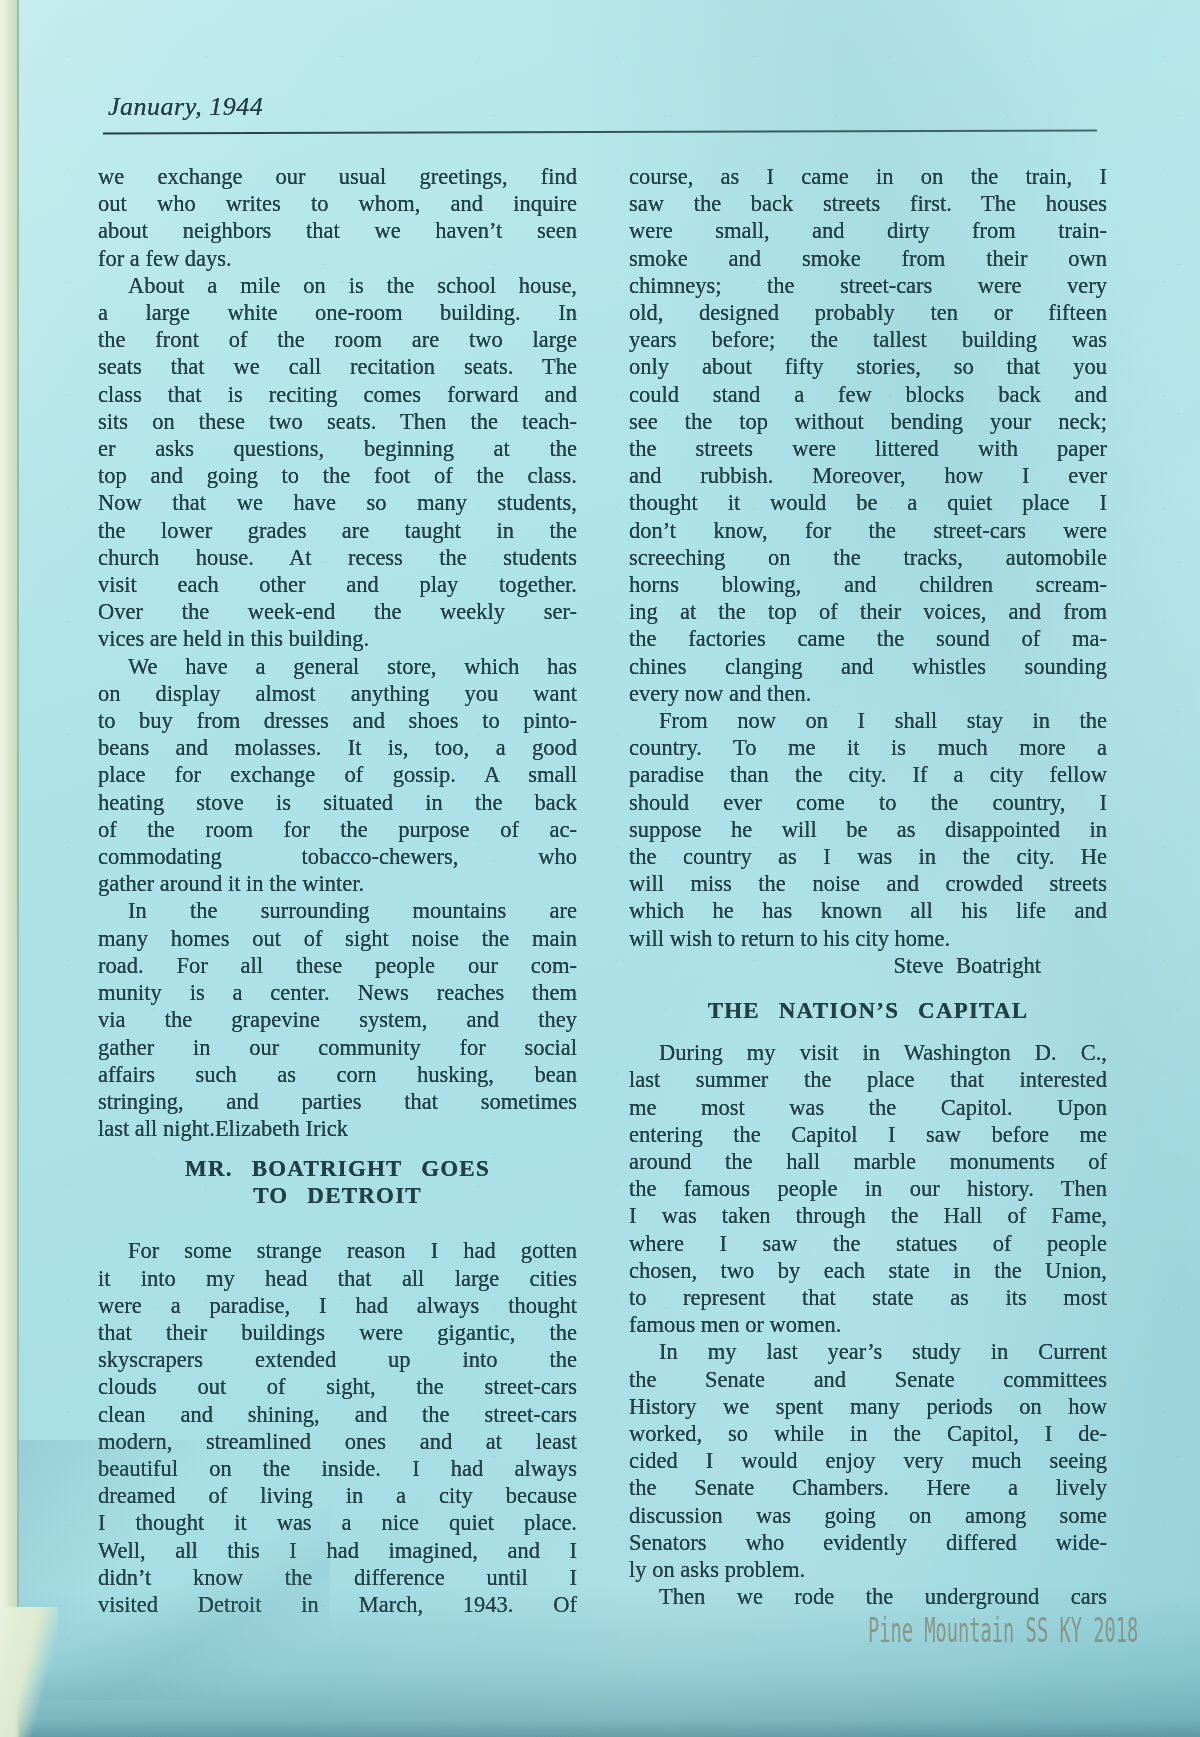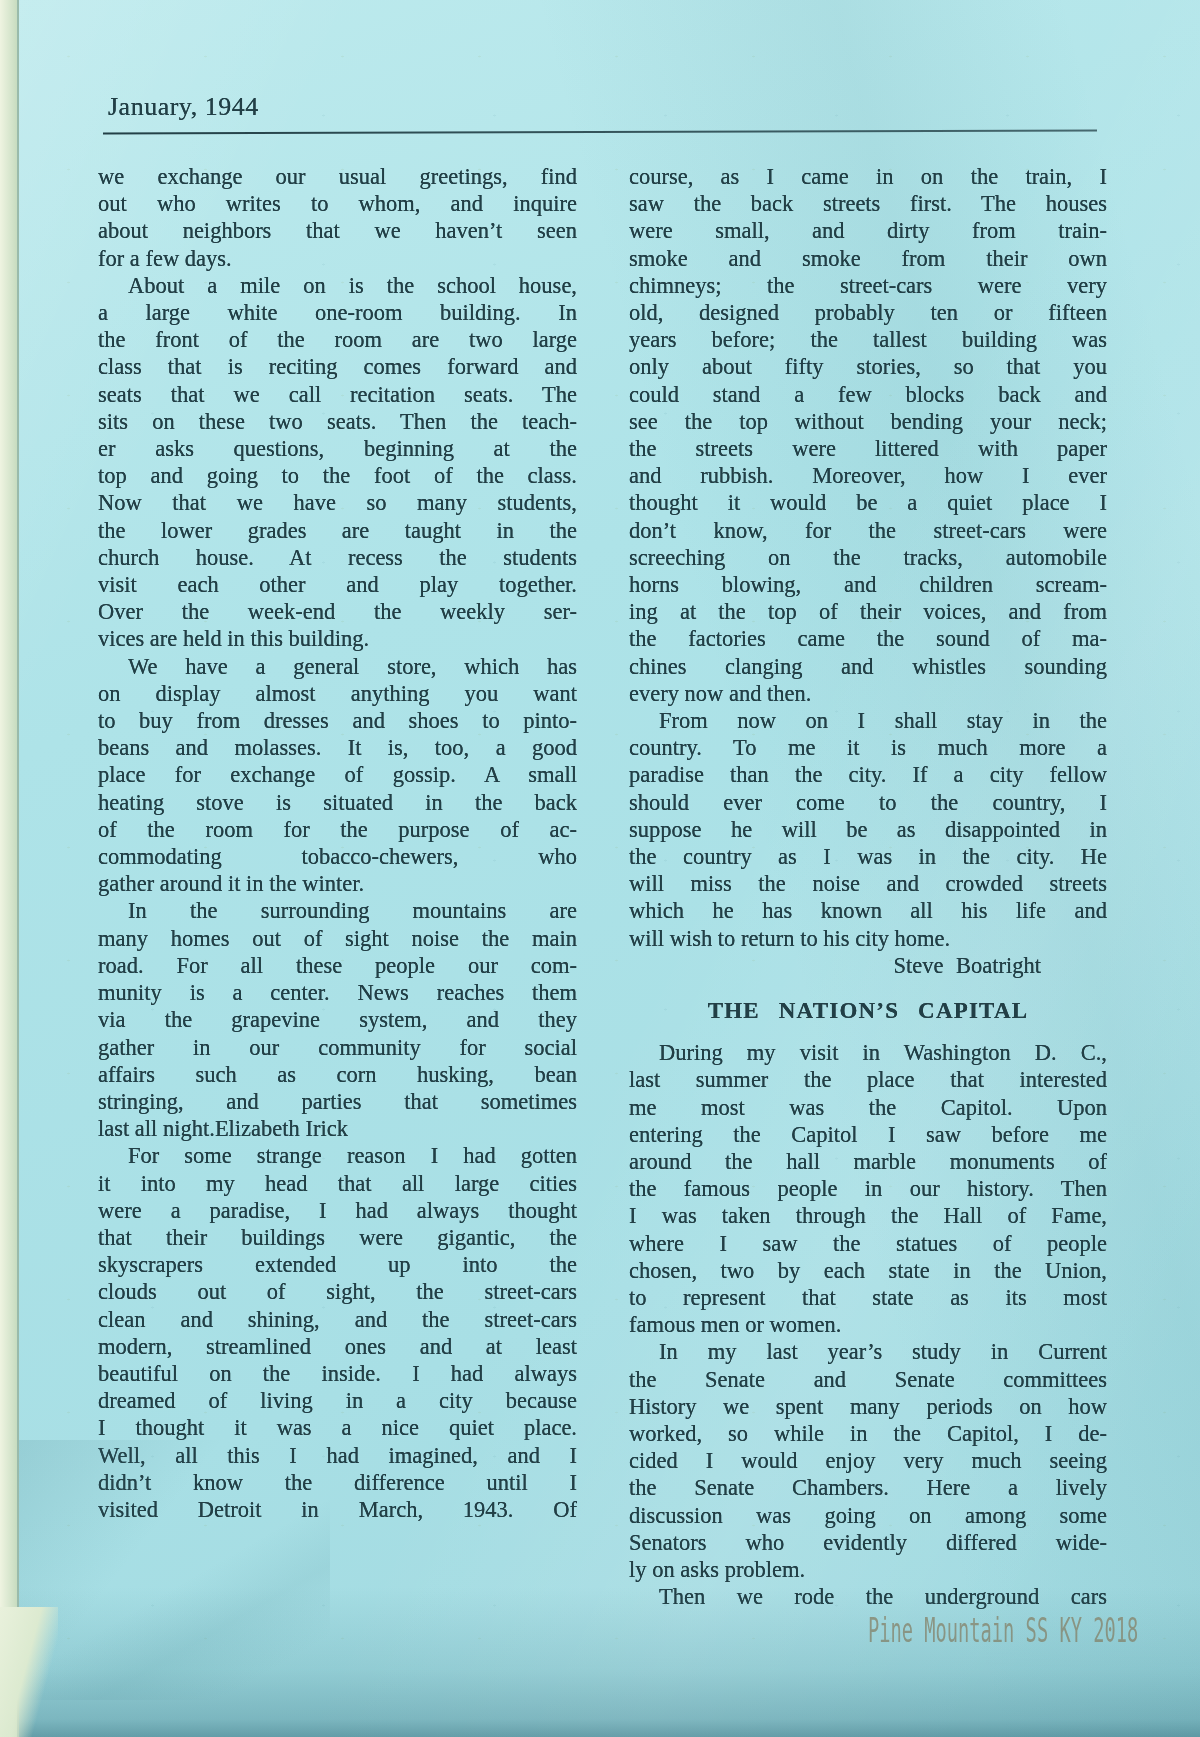--- a/index.html
+++ b/index.html
@@ -47,21 +47,21 @@
     z-index:3;
   }
   .crease{
     position:absolute;left:0;top:1440px;width:330px;height:260px;pointer-events:none;
     background:linear-gradient(128deg, rgba(70,130,140,.20) 0%, transparent 42%),
                linear-gradient(150deg, transparent 55%, rgba(80,145,155,.12) 70%, transparent 86%);
     z-index:2;
   }
   .masthead-date{
     position:absolute;left:108px;top:92px;
-    font-size:26px;letter-spacing:.5px;
+    font-style:italic;font-size:26px;letter-spacing:.5px;
     text-shadow:0 0 .5px currentColor;
     text-align:center;
   }
   .masthead-rule{
     position:absolute;left:103px;top:131px;width:994px;height:2px;
     background:linear-gradient(to right, var(--ink), rgba(34,63,70,.75));
     transform:rotate(-.18deg);
   }
   .col{
     position:absolute;top:163px;
@@ -102,22 +102,22 @@
     <div class="block para">
       <div class="line">we exchange our usual greetings, find</div>
       <div class="line">out who writes to whom, and inquire</div>
       <div class="line">about neighbors that we haven’t seen</div>
       <div class="line lastline">for a few days.</div>
     </div>
     <div class="block para">
       <div class="line indent">About a mile on is the school house,</div>
       <div class="line">a large white one-room building. In</div>
       <div class="line">the front of the room are two large</div>
+      <div class="line">seats that we call recitation seats. The</div>
       <div class="line">class that is reciting comes forward and</div>
-      <div class="line">seats that we call recitation seats. The</div>
       <div class="line">sits on these two seats. Then the teach-</div>
       <div class="line">er asks questions, beginning at the</div>
       <div class="line">top and going to the foot of the class.</div>
       <div class="line">Now that we have so many students,</div>
       <div class="line">the lower grades are taught in the</div>
       <div class="line">church house. At recess the students</div>
       <div class="line">visit each other and play together.</div>
       <div class="line">Over the week-end the weekly ser-</div>
       <div class="line lastline">vices are held in this building.</div>
     </div>
@@ -138,20 +138,24 @@
       <div class="line">road. For all these people our com-</div>
       <div class="line">munity is a center. News reaches them</div>
       <div class="line">via the grapevine system, and they</div>
       <div class="line">gather in our community for social</div>
       <div class="line">affairs such as corn husking, bean</div>
       <div class="line">stringing, and parties that sometimes</div>
       <div class="line sigrow">
         <span>last all night.</span>
         <span class="author">Elizabeth Irick</span>
       </div>
+    </div>
+    <div class="block heading">
+      <div class="hline">MR. BOATRIGHT GOES</div>
+      <div class="hline">TO DETROIT</div>
     </div>
     <div class="block para">
       <div class="line indent">For some strange reason I had gotten</div>
       <div class="line">it into my head that all large cities</div>
       <div class="line">were a paradise, I had always thought</div>
       <div class="line">that their buildings were gigantic, the</div>
       <div class="line">skyscrapers extended up into the</div>
       <div class="line">clouds out of sight, the street-cars</div>
       <div class="line">clean and shining, and the street-cars</div>
       <div class="line">modern, streamlined ones and at least</div>

